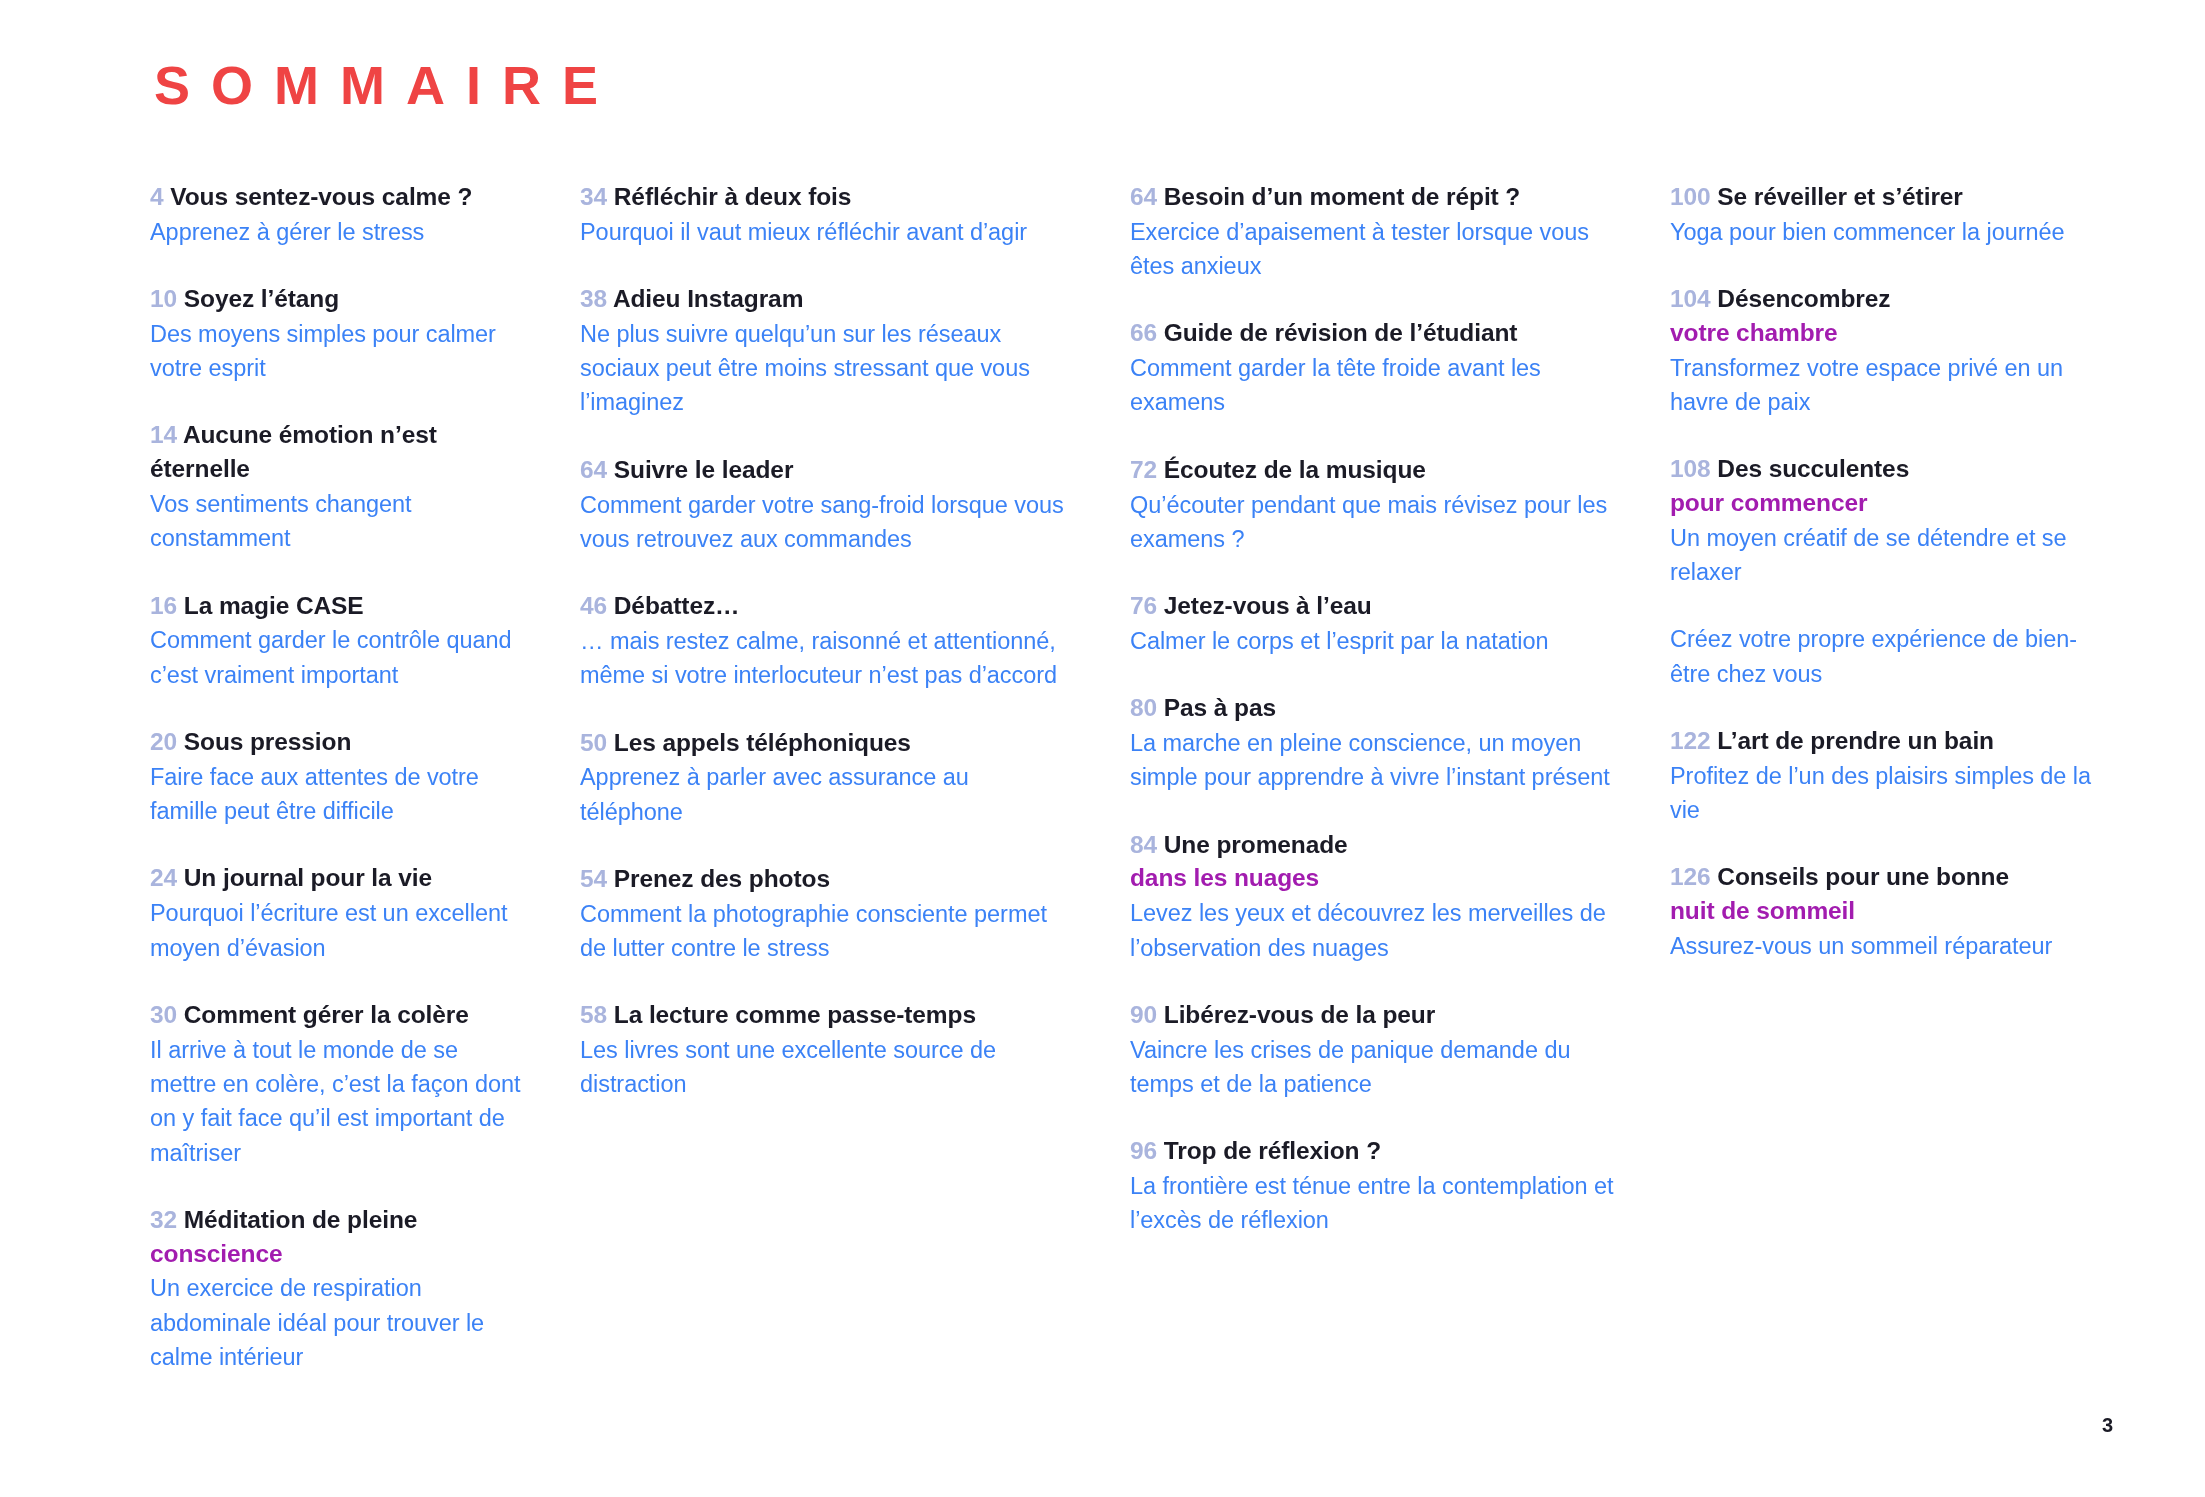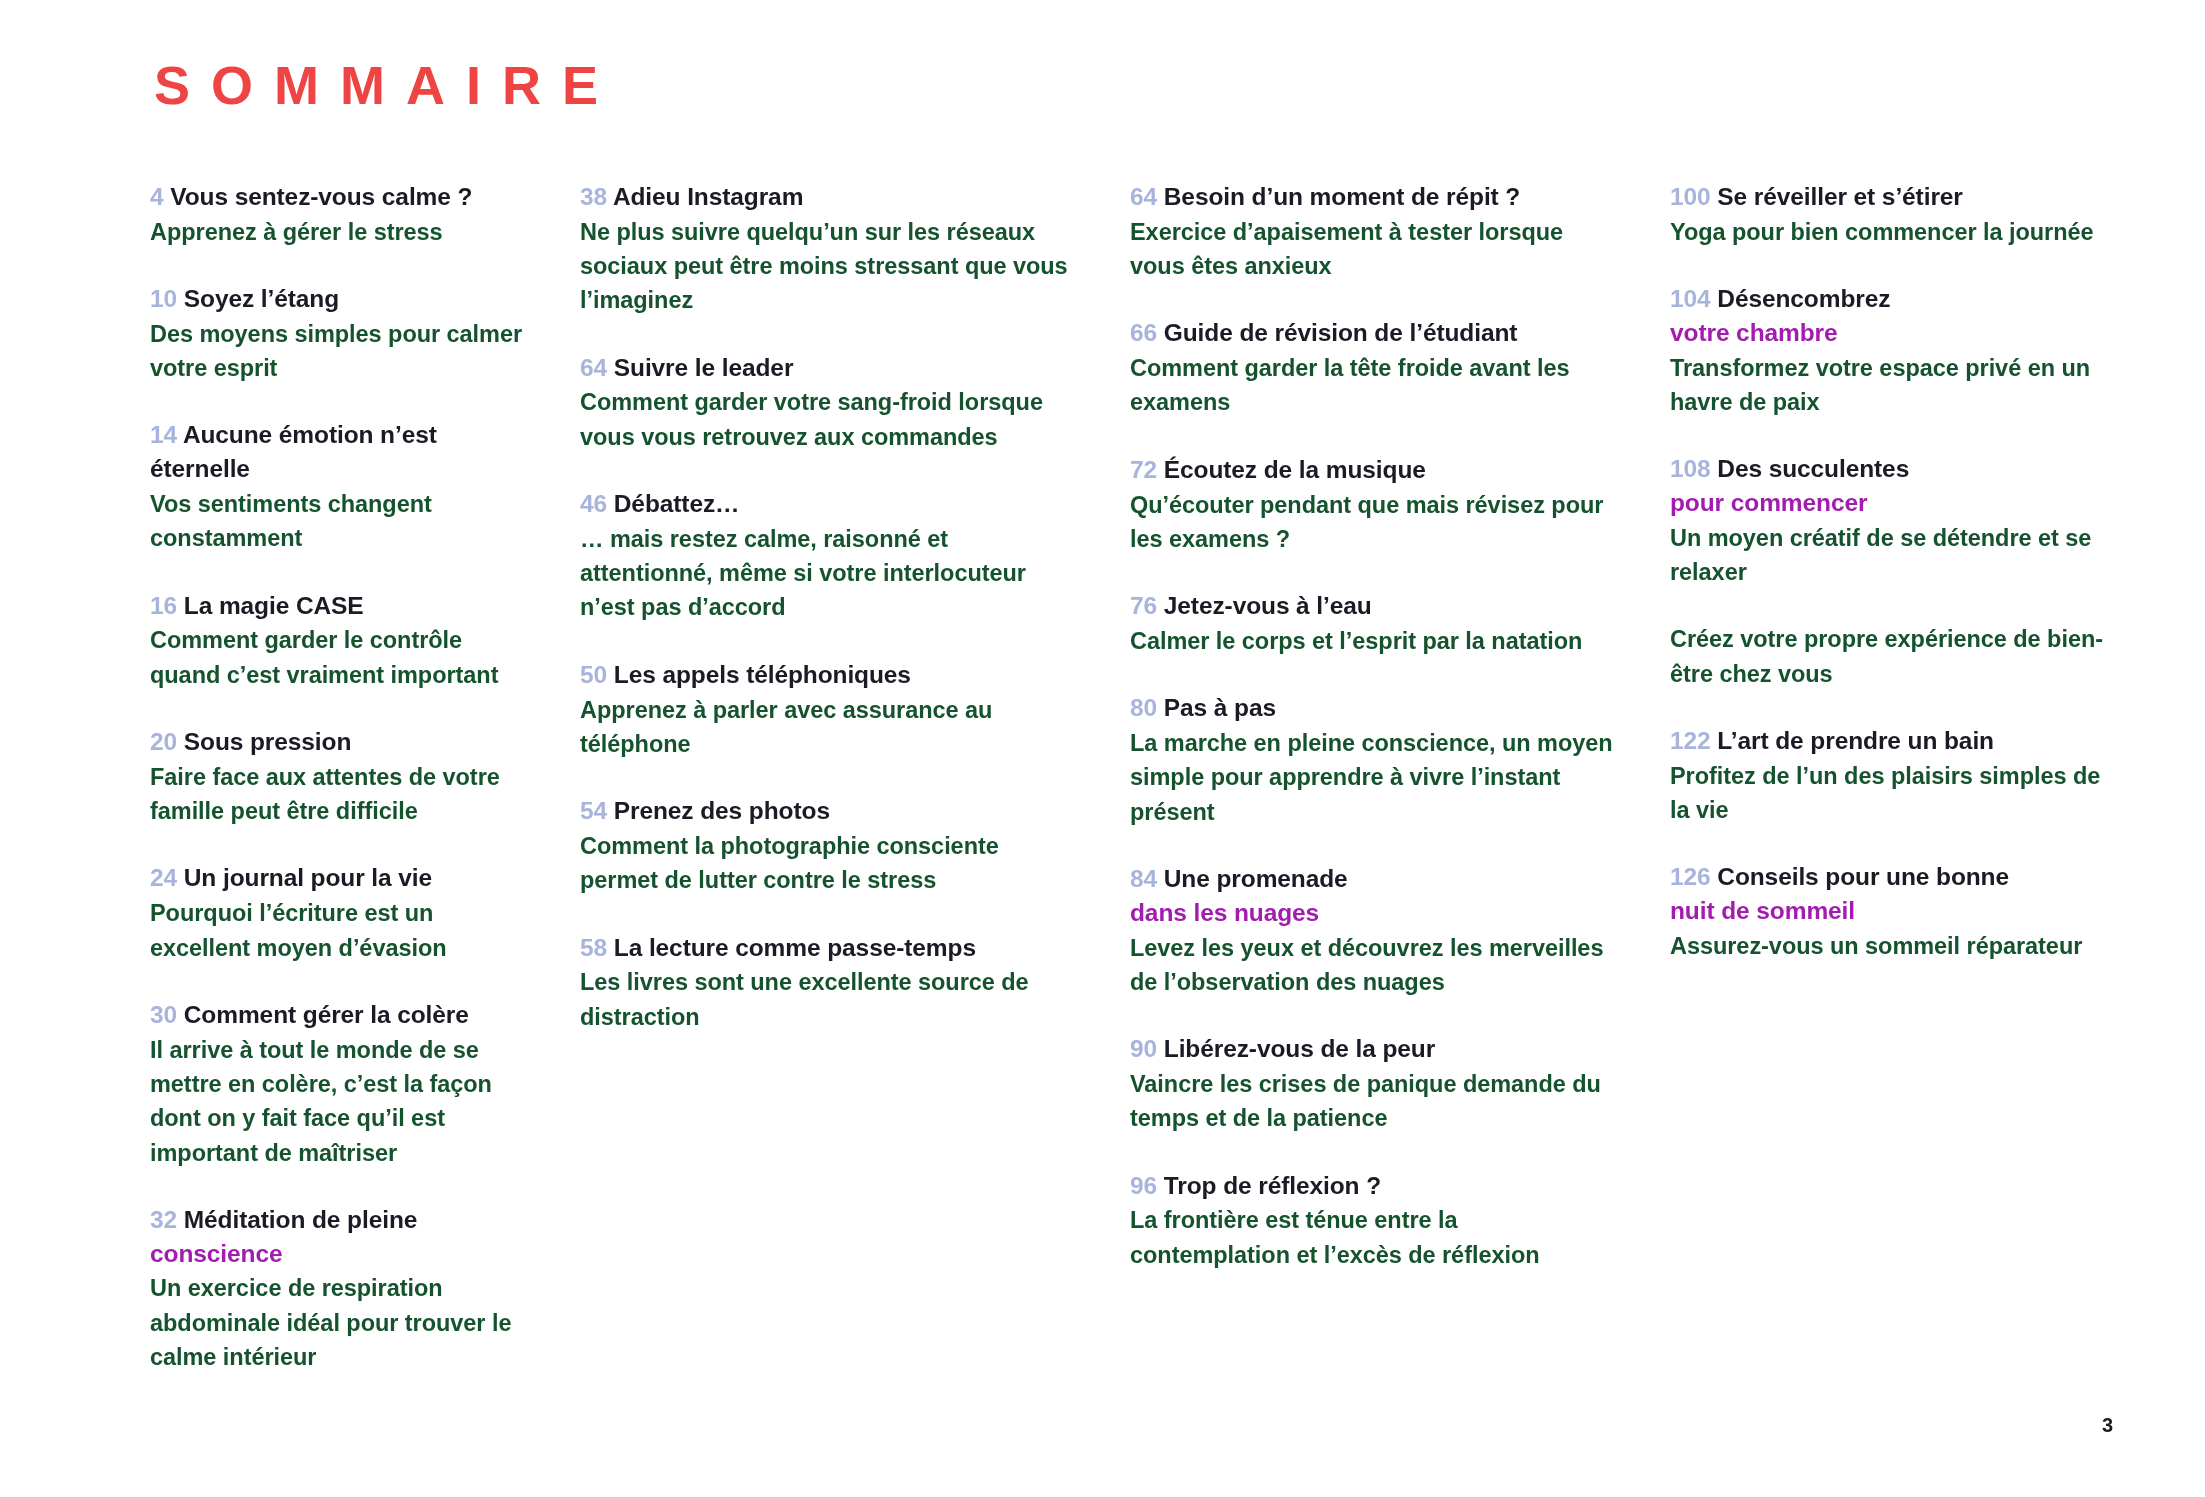--- a/index.html
+++ b/index.html
@@ -70,22 +70,22 @@
   .entry-title-2 {
     font-size: 24.5px;
     font-weight: 700;
     color: #a21caf;
     line-height: 1.38;
     letter-spacing: -0.1px;
   }
 
   .entry-desc {
     font-size: 23.5px;
-    font-weight: 700;
-    color: #14532d;
+    font-weight: 400;
+    color: #3b82f6;
     line-height: 1.46;
     letter-spacing: -0.05px;
     margin-top: 1px;
   }
 
   .folio {
     position: absolute;
     right: 92px;
     bottom: 60px;
     font-size: 20px;
@@ -131,20 +131,24 @@
           <div class="entry-desc">Il arrive à tout le monde de se mettre en colère, c’est la façon dont on y fait face qu’il est important de maîtriser</div>
         </div>
         <div class="entry">
           <div class="entry-head"><span class="entry-num">32</span> <span>Méditation de pleine</span></div>
           <div class="entry-title-2">conscience</div>
           <div class="entry-desc">Un exercice de respiration abdominale idéal pour trouver le calme intérieur</div>
         </div>
       </div>
     <div class="col col-2">
         <div class="entry">
+          <div class="entry-head"><span class="entry-num">34</span> <span>Réfléchir à deux fois</span></div>
+          <div class="entry-desc">Pourquoi il vaut mieux réfléchir avant d’agir</div>
+        </div>
+        <div class="entry">
           <div class="entry-head"><span class="entry-num">38</span> <span>Adieu Instagram</span></div>
           <div class="entry-desc">Ne plus suivre quelqu’un sur les réseaux sociaux peut être moins stressant que vous l’imaginez</div>
         </div>
         <div class="entry">
           <div class="entry-head"><span class="entry-num">64</span> <span>Suivre le leader</span></div>
           <div class="entry-desc">Comment garder votre sang-froid lorsque vous vous retrouvez aux commandes</div>
         </div>
         <div class="entry">
           <div class="entry-head"><span class="entry-num">46</span> <span>Débattez…</span></div>
           <div class="entry-desc">… mais restez calme, raisonné et attentionné, même si votre interlocuteur n’est pas d’accord</div>

